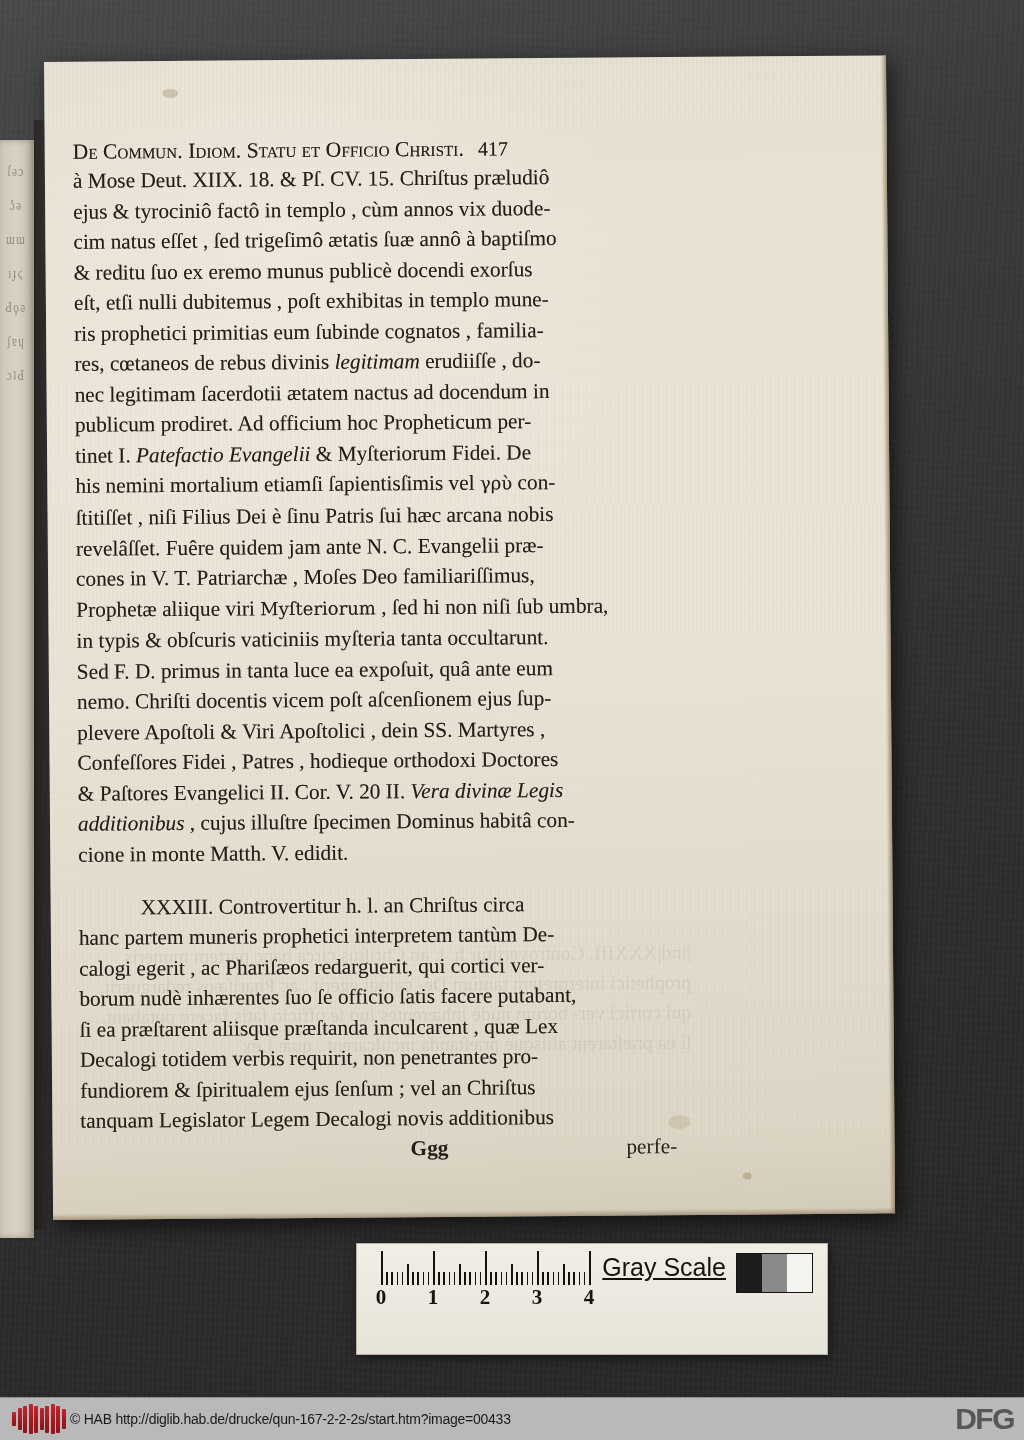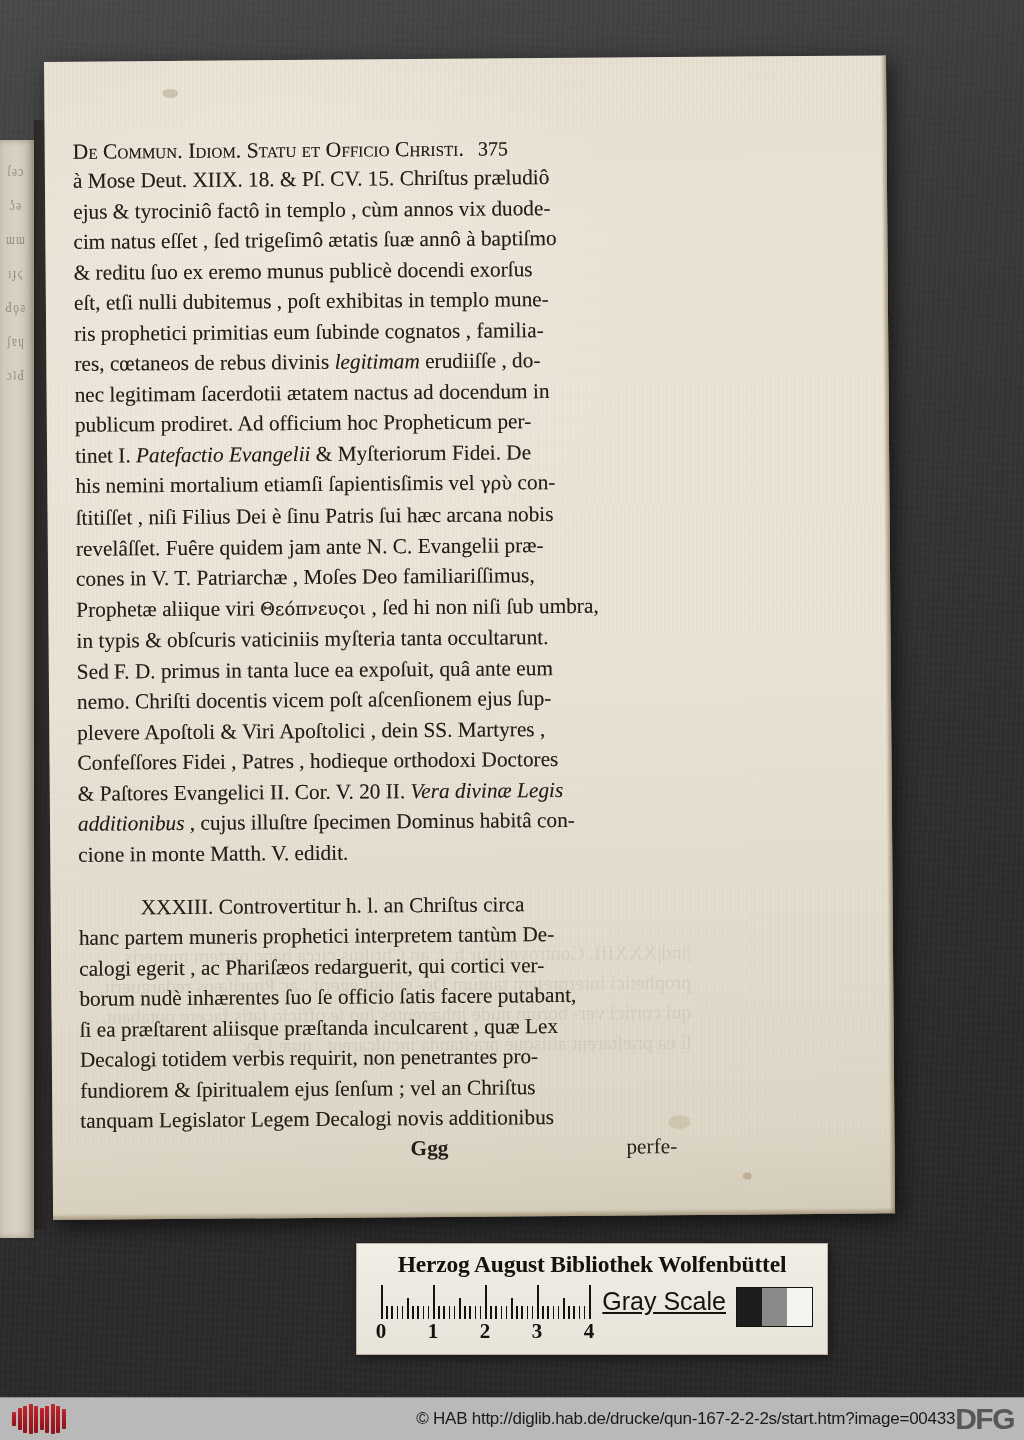--- a/index.html
+++ b/index.html
@@ -233,23 +233,23 @@
     box-sizing: border-box;
   }
   #hab-logo i {
     display: block;
     width: 4px;
     background: linear-gradient(180deg, #c0242c, #8d1219);
     border-radius: 1px;
   }
   #footer-url {
     flex: 1;
-    text-align: right;
+    text-align: left;
     font-family: "Liberation Sans", sans-serif;
-    font-size: 17px;
+    font-size: 14px;
     color: #1a1a1a;
     letter-spacing: -.25px;
     white-space: nowrap;
   }
   #dfg-logo {
     font-family: "Liberation Sans", sans-serif;
     font-weight: bold;
     font-size: 30px;
     color: #575757;
     letter-spacing: -1.5px;
@@ -275,39 +275,39 @@
 
   <div class="foxing" style="left:118px;top:28px;width:16px;height:9px;background:rgba(142,118,78,.3);"></div>
   <div class="foxing" style="left:690px;top:1116px;width:9px;height:7px;background:rgba(150,122,76,.38);"></div>
   <div class="foxing" style="left:616px;top:1058px;width:22px;height:14px;background:rgba(150,128,86,.2);"></div>
 
   <div id="showthrough">|ind|XXXIII.    Controvertitur h. l. an Chriſtus  circa hanc partem muneris prophetici interpretem tantùm De- calogi egerit , ac Phariſæos  redarguerit, qui cortici ver- borum nudè inhærentes ſuo ſe officio ſatis facere putabant, ſi ea præſtarent aliisque præſtanda inculcarent , quæ Lex</div>
 
   <div id="textblock">
 
     <div id="running-head">
-      <span>De Commun. Idiom. Statu et Officio Christi.</span><span class="page-no">375</span>
+      <span>De Commun. Idiom. Statu et Officio Christi.</span><span class="page-no">417</span>
     </div>
 
     <div class="para" id="para-1">
         <span class="ln">à Mose Deut. XIIX. 18. &amp; Pſ. CV. 15.    Chriſtus præludiô</span>
         <span class="ln">ejus &amp; tyrociniô factô  in templo , cùm annos vix duode-</span>
         <span class="ln">cim natus eſſet ,  ſed trigeſimô ætatis ſuæ annô à baptiſmo</span>
         <span class="ln">&amp; reditu ſuo ex eremo munus publicè docendi exorſus</span>
         <span class="ln">eſt, etſi nulli dubitemus , poſt exhibitas in templo mune-</span>
         <span class="ln">ris prophetici primitias eum ſubinde cognatos , familia-</span>
         <span class="ln">res,  cœtaneos de rebus  divinis <i>legitimam</i> erudiiſſe , do-</span>
         <span class="ln">nec legitimam ſacerdotii ætatem nactus ad docendum in</span>
         <span class="ln">publicum prodiret.    Ad officium hoc Propheticum per-</span>
         <span class="ln">tinet I. <i>Patefactio Evangelii</i> &amp; Myſteriorum Fidei.      De</span>
         <span class="ln">his nemini mortalium etiamſi ſapientisſimis vel <span class="grk">γρὺ</span> con-</span>
         <span class="ln">ſtitiſſet , niſi Filius Dei è ſinu Patris ſui hæc arcana nobis</span>
         <span class="ln">revelâſſet.    Fuêre quidem jam ante N. C. Evangelii præ-</span>
         <span class="ln">cones in  V. T.  Patriarchæ ,  Moſes Deo familiariſſimus,</span>
-        <span class="ln">Prophetæ aliique viri <span class="grk">Θεόπνευςοι</span> , ſed hi non niſi ſub umbra,</span>
+        <span class="ln">Prophetæ aliique viri <span class="grk">Myſteriorum</span> , ſed hi non niſi ſub umbra,</span>
         <span class="ln">in  typis &amp;  obſcuris vaticiniis myſteria tanta occultarunt.</span>
         <span class="ln">Sed F. D.  primus in tanta luce ea expoſuit, quâ ante eum</span>
         <span class="ln">nemo.    Chriſti docentis vicem poſt aſcenſionem ejus ſup-</span>
         <span class="ln">plevere Apoſtoli &amp; Viri Apoſtolici , dein SS. Martyres ,</span>
         <span class="ln">Confeſſores Fidei , Patres , hodieque orthodoxi Doctores</span>
         <span class="ln">&amp; Paſtores Evangelici II. Cor. V. 20 II. <i>Vera divinæ Legis</i></span>
         <span class="ln"><i>additionibus</i> ,  cujus illuſtre ſpecimen Dominus habitâ con-</span>
         <span class="ln">cione in monte Matth. V. edidit.</span>
       </div>
     <div class="para" id="para-2">
@@ -323,21 +323,20 @@
 
     <div id="footline">
       <span id="signature">Ggg</span>
       <span id="catchword">perfe-</span>
     </div>
 
   </div>
 </div>
 
 <div id="scale-card">
-  <div id="scale-title">Herzog August Bibliothek Wolfenbüttel</div>
   <div id="scale-body">
     <div id="ruler">
       <div id="ruler-ticks">
           <div class="tick major" style="left: 10px;"></div>
           <div class="tick minor" style="left: 15.2px;"></div>
           <div class="tick minor" style="left: 20.4px;"></div>
           <div class="tick minor" style="left: 25.6px;"></div>
           <div class="tick minor" style="left: 30.8px;"></div>
           <div class="tick mid" style="left: 36px;"></div>
           <div class="tick minor" style="left: 41.2px;"></div>

